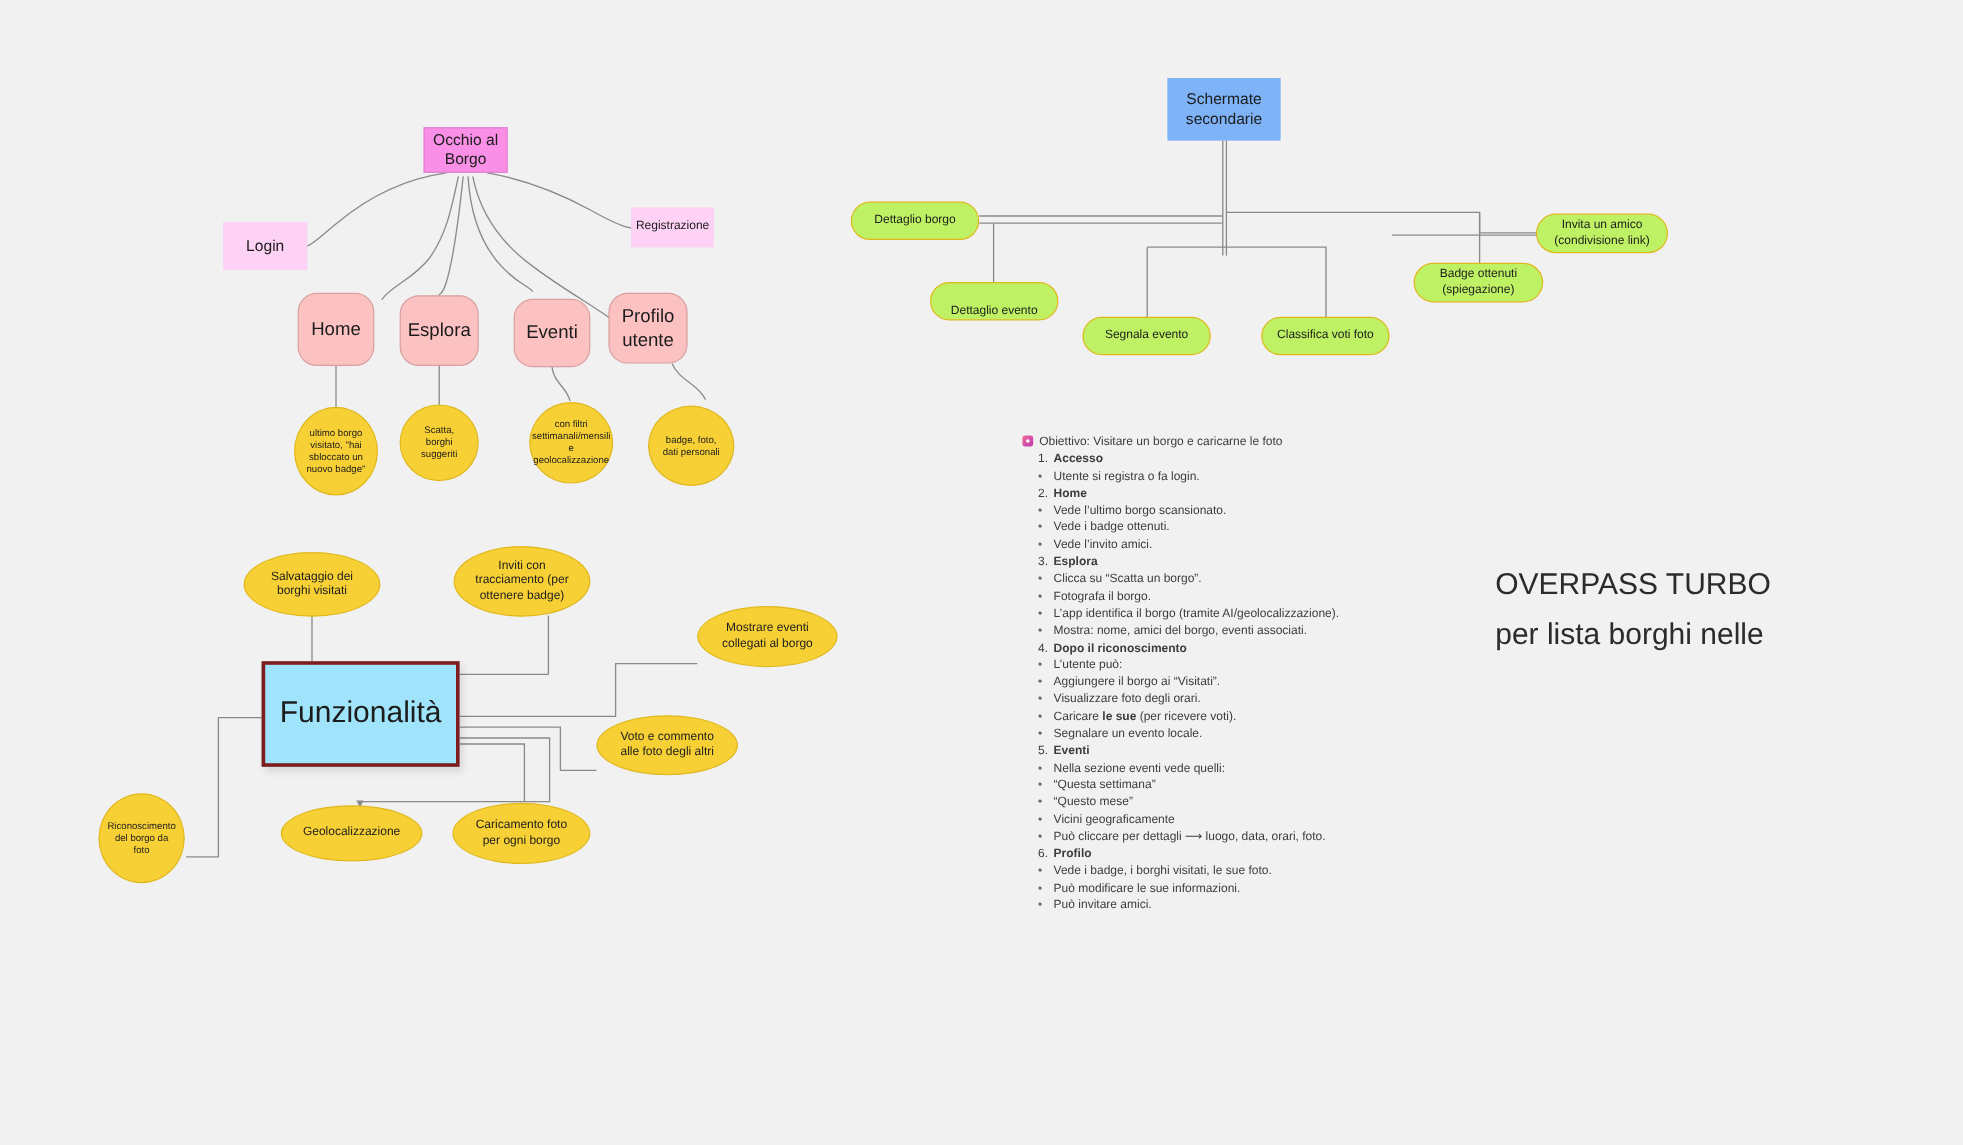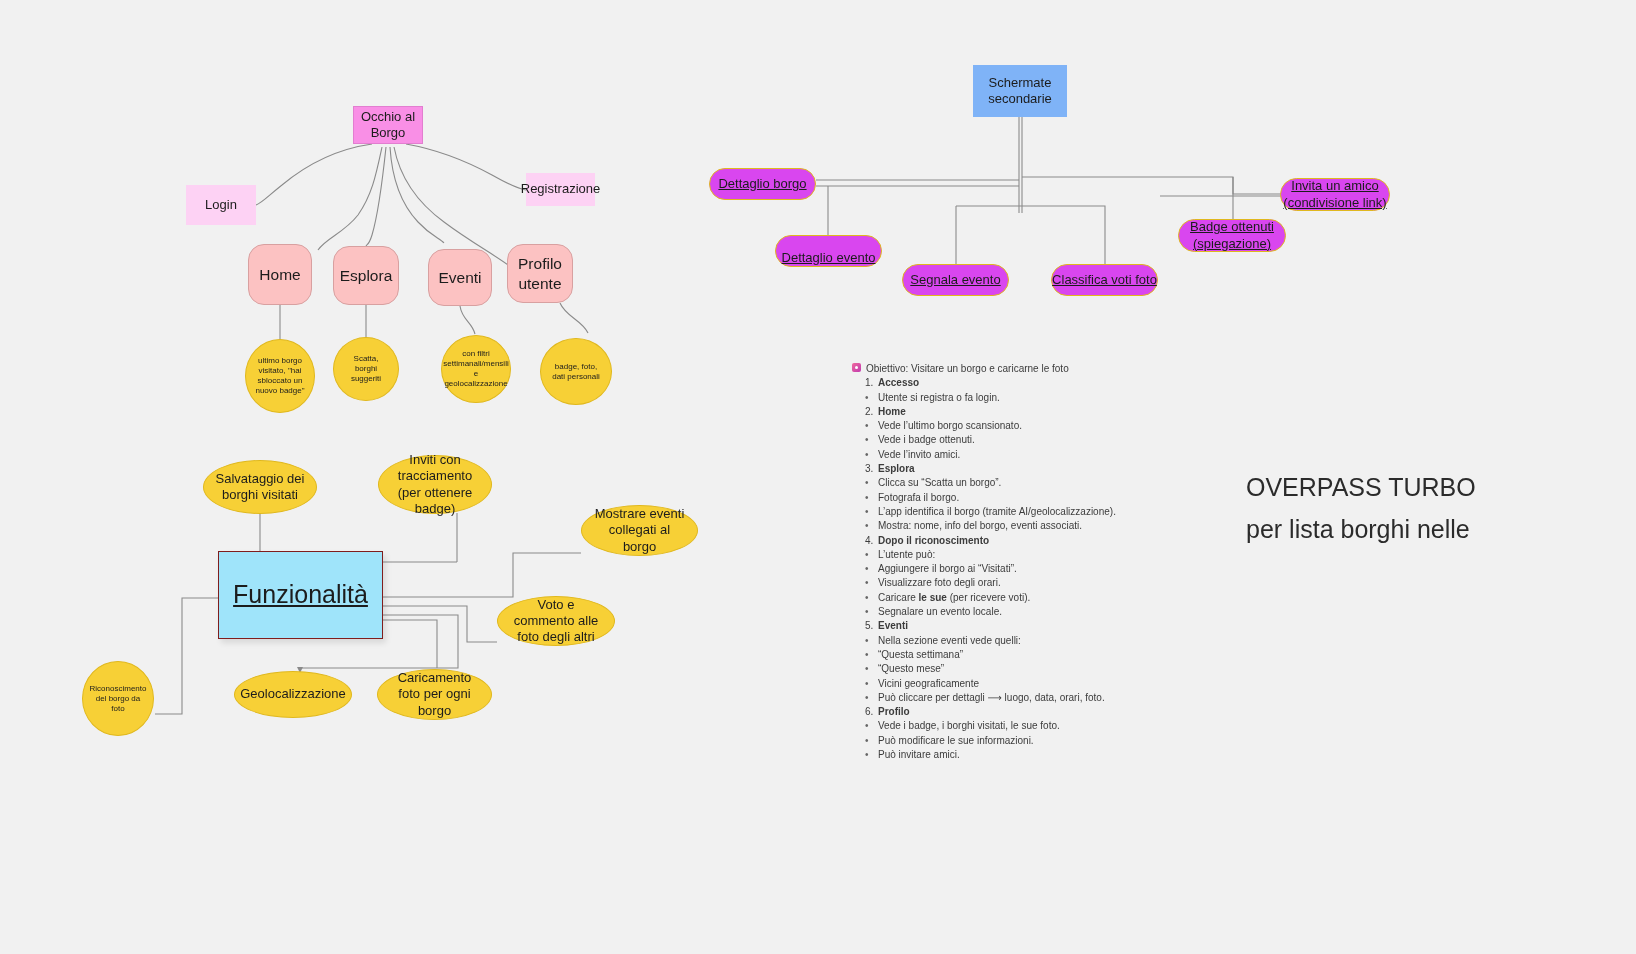--- a/index.html
+++ b/index.html
@@ -13,25 +13,25 @@
   #canvas { position:absolute; inset:0; }
   svg.edges { position:absolute; left:0; top:0; width:1636px; height:954px; pointer-events:none; }
   .node { position:absolute; box-sizing:border-box; display:flex; align-items:center; justify-content:center;
           text-align:center; color:#1c1c1c; line-height:1.25; }
 
   
   .rect-magenta { background:#f98fe6; border:1px solid #e27ed0; }
   .rect-pink    { background:#fdd2f4; border:1px solid #fdd2f4; }
   .rr-salmon    { background:#fcc2c2; border:1px solid #d8a0a0; border-radius:16px; }
   .rect-blue    { background:#7fb3f7; border:1px solid #7fb3f7; }
-  .rect-cyan    { background:#9fe4fa; border:1px solid #7f1d1d; box-shadow:3px 4px 6px rgba(0,0,0,.10);text-decoration:underline; }
+  .rect-cyan    { background:#9fe4fa; border:3px solid #7f1d1d; box-shadow:3px 4px 6px rgba(0,0,0,.10); }
   .ellipse      { background:#f7d036; border:1px solid #e0b81e; border-radius:50%; }
-  .pill         { background:#d946ef; border:1px solid #e0b81e; border-radius:22px;text-decoration:underline; }
+  .pill         { background:#bef264; border:1px solid #e0b81e; border-radius:22px; }
   .t8  { font-size:8px; }
-  .t9  { font-size:13px; }
+  .t9  { font-size:10px; }
   .t13 { font-size:13px; }
   .t15 { font-size:15.5px; }
   .t25 { font-size:25px; }
 
   
   #flowlist { position:absolute; left:852px; top:362px; width:300px; color:#3c3c3c; }
   #flowlist .row { display:flex; align-items:flex-start; font-size:10px; line-height:14.3px; white-space:nowrap; }
   #flowlist .goal { padding-left:0; }
   #flowlist .goal .ico { display:inline-block; width:9px; height:9px; margin-right:5px;
       background:linear-gradient(135deg,#f06a9c,#c13ab0); border-radius:2px; position:relative; top:1px; }
@@ -261,21 +261,21 @@
         <div class="row bul">
           <span class="b">•</span>
           <span>Fotografa il borgo.</span>
         </div>
         <div class="row bul">
           <span class="b">•</span>
           <span>L’app identifica il borgo (tramite AI/geolocalizzazione).</span>
         </div>
         <div class="row bul">
           <span class="b">•</span>
-          <span>Mostra: nome, info del borgo, eventi associati.</span>
+          <span>Mostra: nome, amici del borgo, eventi associati.</span>
         </div>
         <div class="row num">
           <span class="n">4.</span>
           <span class="lbl">Dopo il riconoscimento</span>
         </div>
         <div class="row bul">
           <span class="b">•</span>
           <span>L’utente può:</span>
         </div>
         <div class="row bul">

